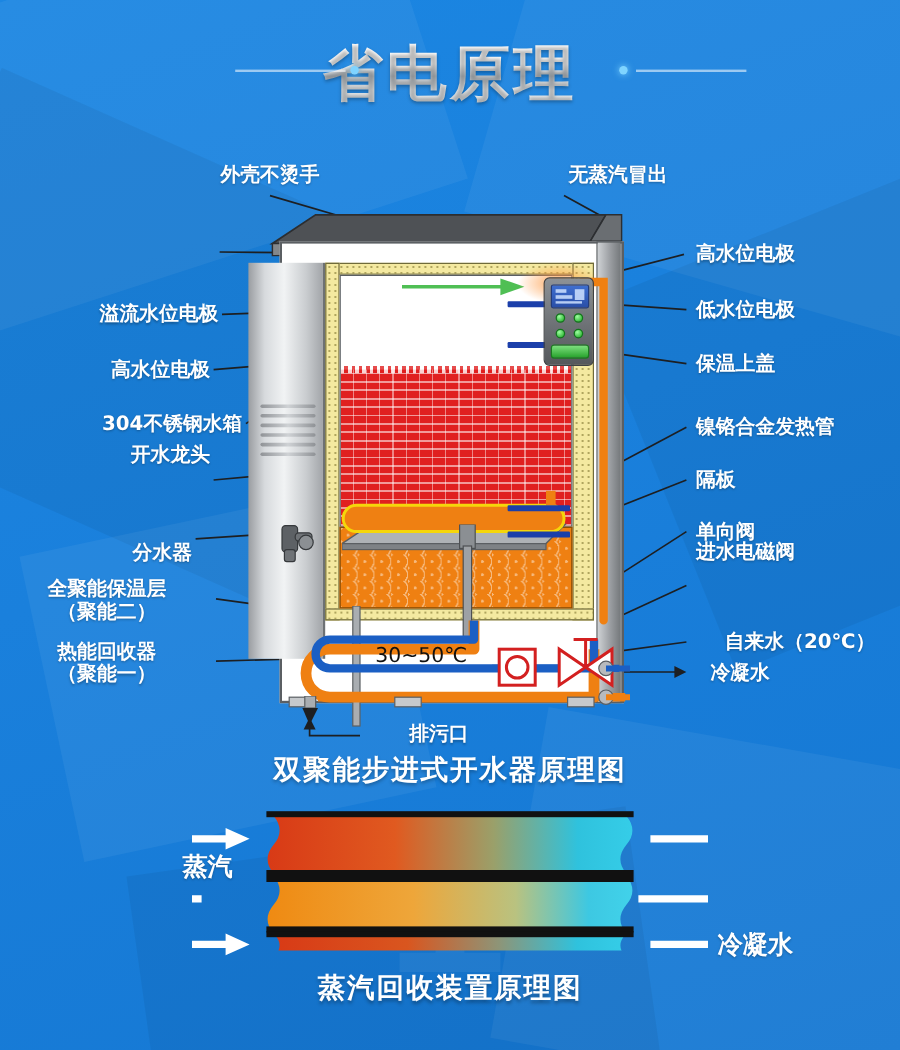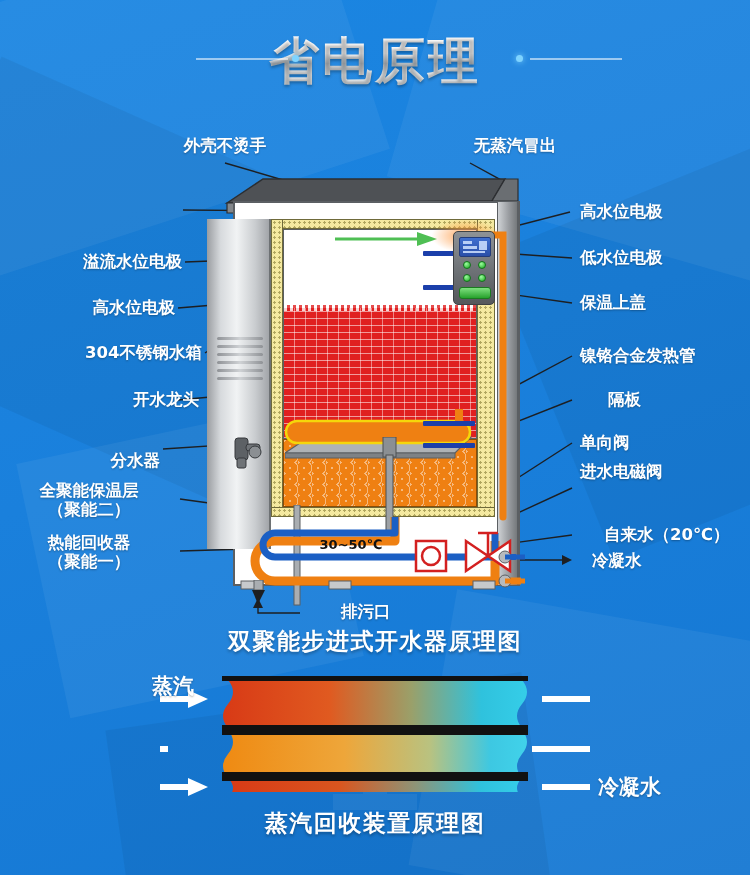--- a/index.html
+++ b/index.html
@@ -272,21 +272,21 @@
     <svg style="position:absolute;left:84px;top:330px;" width="16" height="110">
       <rect x="5" y="0" width="6" height="100" fill="#a9adb1" stroke="#5b5f63"></rect>
     </svg>
 
     <svg style="position:absolute;left:40px;top:336px;" width="280" height="90">
       <path d="M150 6 V30 H30 a20 20 0 0 0 0 40 H250 V30" stroke="#ef8012" stroke-width="9" fill="none" stroke-linejoin="round"></path>
       <path d="M150 6 V22 H30 a12 12 0 0 0 0 24 H250 V22" stroke="#1b5fc4" stroke-width="7" fill="none" stroke-linejoin="round"></path>
     </svg>
 
     <div style="position:absolute;left:86px;top:362px;width:120px;text-align:center;
-                color:#111;font-size:13px;font-weight:bold;">30~50℃</div>
+                color:#111;font-size:17px;font-weight:normal;">30~50℃</div>
 
     <svg style="position:absolute;left:205px;top:348px;" width="110" height="56">
       <line x1="0" y1="34" x2="106" y2="34" stroke="#1b5fc4" stroke-width="6"></line>
       <rect x="6" y="18" width="30" height="30" fill="#fff" stroke="#d32020" stroke-width="2.5"></rect>
       <circle cx="21" cy="33" r="9" fill="none" stroke="#d32020" stroke-width="2.5"></circle>
       <polygon points="56,18 56,48 78,33" fill="#fff" stroke="#d32020" stroke-width="2.5"></polygon>
       <polygon points="100,18 100,48 78,33" fill="#fff" stroke="#d32020" stroke-width="2.5"></polygon>
       <line x1="78" y1="33" x2="78" y2="10" stroke="#d32020" stroke-width="2.5"></line>
       <line x1="68" y1="10" x2="88" y2="10" stroke="#d32020" stroke-width="2.5"></line>
     </svg>
@@ -314,39 +314,39 @@
     <rect x="6" y="0" width="9" height="10" fill="#a9adb1" stroke="#5b5f63"></rect>
     <polygon points="4,10 17,10 10,24" fill="#1d1f22"></polygon>
   </svg>
 
   <div class="lbl c" style="left:110px;top:136px;width:230px;">外壳不烫手</div>
   <div class="lbl c" style="left:400px;top:136px;width:230px;">无蒸汽冒出</div>
 
   <div class="lbl l" style="left:0px;top:252px;width:182px;">溢流水位电极</div>
   <div class="lbl l" style="left:0px;top:298px;width:175px;">高水位电极</div>
   <div class="lbl l" style="left:0px;top:343px;width:202px;">304不锈钢水箱</div>
-  <div class="lbl l" style="left:0px;top:390px;width:175px;padding-left:24px;">开水龙头</div>
+  <div class="lbl l" style="left:0px;top:369px;width:175px;">开水龙头</div>
   <div class="lbl l" style="left:0px;top:439px;width:160px;margin-top:12px;">分水器</div>
 
   <div class="lbl c" style="left:0px;top:481px;width:178px;">
     <span>全聚能保温层</span>
     <small>（聚能二）</small>
   </div>
   <div class="lbl c" style="left:0px;top:533px;width:178px;">
     <span>热能回收器</span>
     <small>（聚能一）</small>
   </div>
 
   <div class="lbl r" style="left:580px;top:202px;">高水位电极</div>
   <div class="lbl r" style="left:580px;top:248px;">低水位电极</div>
   <div class="lbl r" style="left:580px;top:293px;">保温上盖</div>
   <div class="lbl r" style="left:580px;top:346px;">镍铬合金发热管</div>
-  <div class="lbl r" style="left:608px;top:390px;">隔板</div>
+  <div class="lbl r" style="left:580px;top:390px;">隔板</div>
   <div class="lbl r" style="left:580px;top:433px;">单向阀</div>
-  <div class="lbl r" style="left:580px;top:462px;text-align:right;">进水电磁阀</div>
+  <div class="lbl r" style="left:580px;top:450px;text-align:right;">进水电磁阀</div>
   <div class="lbl r" style="left:604px;top:525px;">自来水（20℃）</div>
   <div class="lbl r" style="left:592px;top:551px;">冷凝水</div>
 
   <div class="lbl r" style="left:305px;top:602px;margin-left:36px;">排污口</div>
 
   <div class="caption" style="top:626px;">双聚能步进式开水器原理图</div>
 
   <div class="exch">
     <svg width="430" height="120" style="position:absolute;left:0;top:0;">
       <defs>
@@ -390,18 +390,18 @@
         <polygon points="-30,28 28,28 28,22 48,31 28,40 28,34 -30,34"></polygon>
         <polygon points="382,28 432,28 432,22 452,31 432,40 432,34 382,34"></polygon>
         <polygon points="60,78 2,78 2,72 -18,81 2,90 2,84 60,84" transform="translate(-52,0)"></polygon>
         <polygon points="372,84 432,84 432,78 452,87 432,96 432,90 372,90" transform="translate(0,-6)"></polygon>
         <polygon points="-30,116 28,116 28,110 48,119 28,128 28,122 -30,122"></polygon>
         <polygon points="382,116 432,116 432,110 452,119 432,128 432,122 382,122"></polygon>
       </g>
     </svg>
   </div>
 
-  <div class="lbl c" style="left:128px;top:674px;width:90px;font-size:21px;">蒸汽</div>
+  <div class="lbl c" style="left:128px;top:710px;width:90px;font-size:21px;">蒸汽</div>
   <div class="lbl r" style="left:598px;top:775px;font-size:21px;">冷凝水</div>
 
   <div class="caption" style="top:808px;">蒸汽回收装置原理图</div>
 
 </div>
 
 </body></html>

